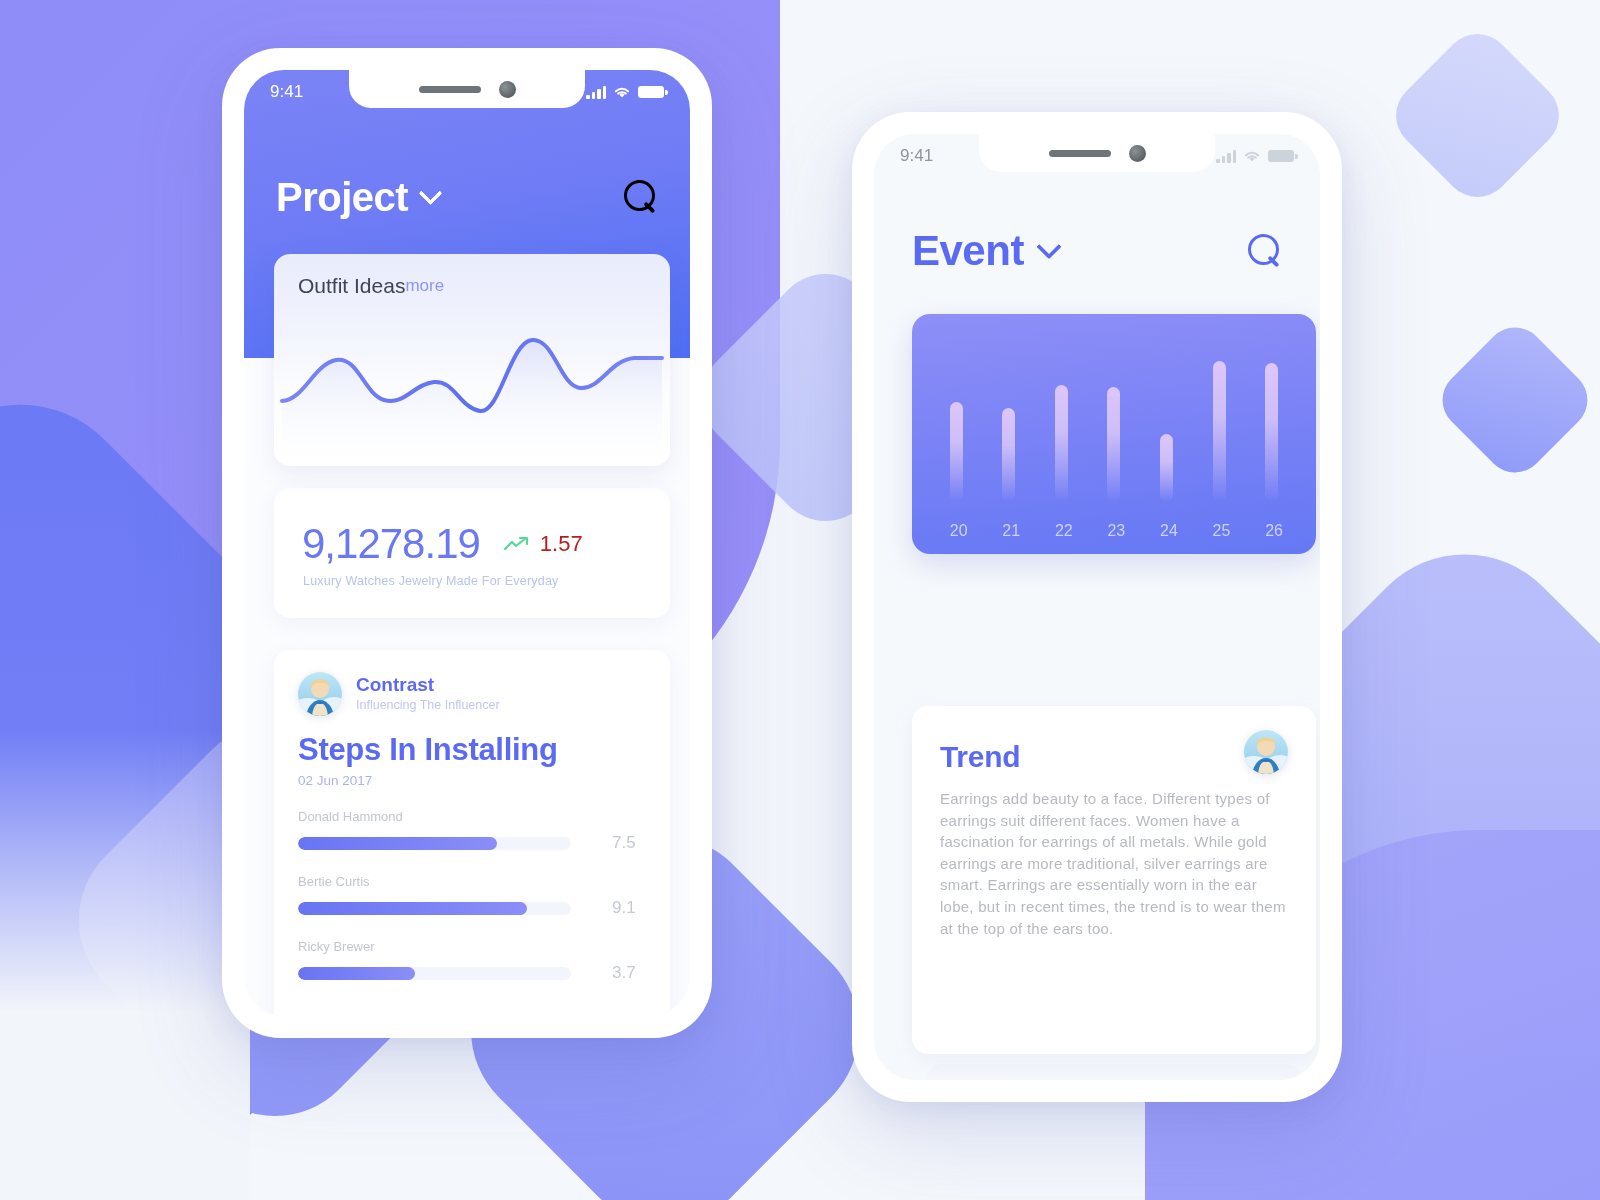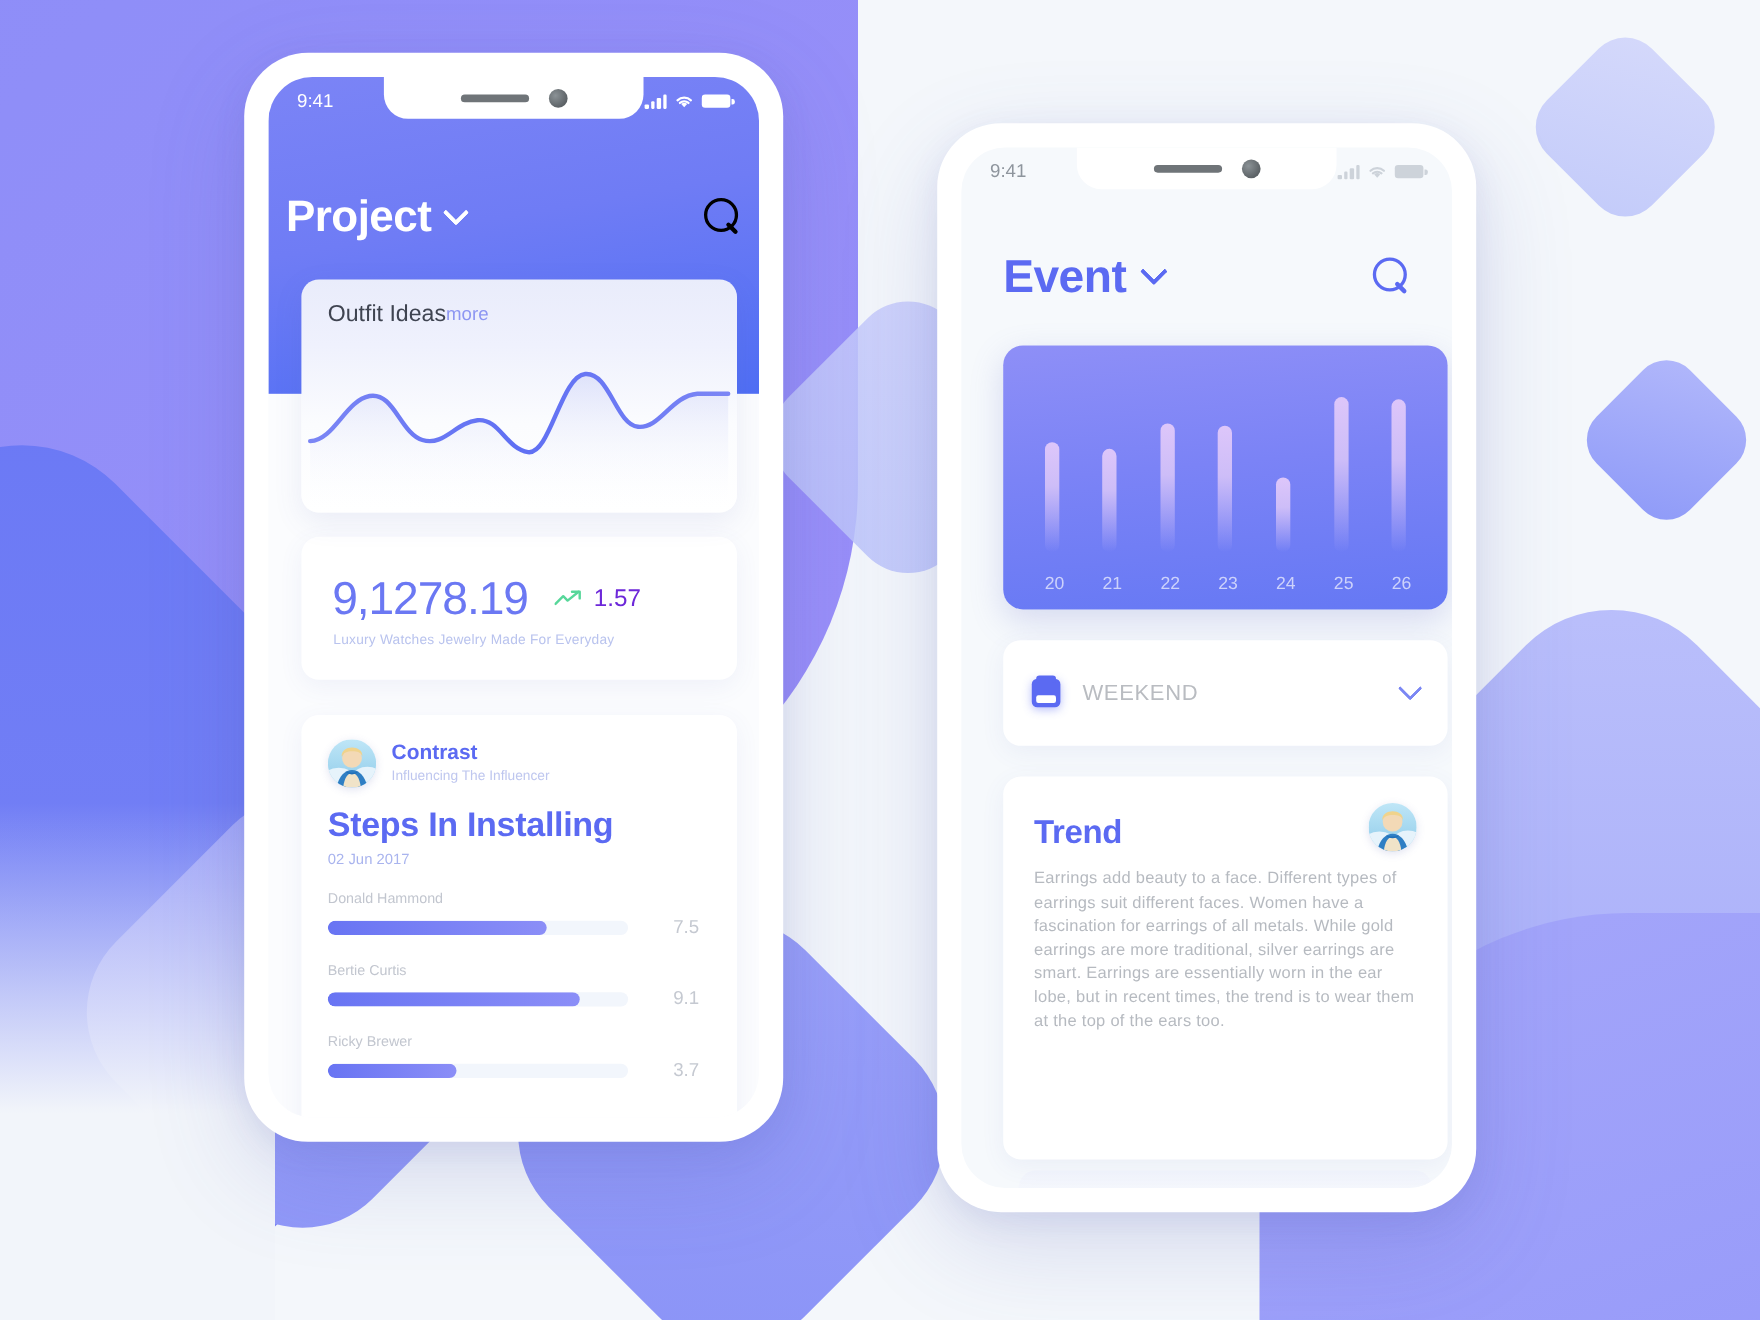--- a/index.html
+++ b/index.html
@@ -123,21 +123,21 @@
 
   
   #screen-left { background:#fbfcfe; }
   .left-hero {
     position:absolute; top:0; left:0; right:0; height:288px;
     background:linear-gradient(170deg,#7b84f6 0%,#6f7cf5 45%,#4f6ef4 100%);
   }
   #screen-left .statusbar { color:#ffffff; }
   .left-topbar {
     position:absolute; top:92px; left:0; right:0; height:70px; z-index:12;
-    display:flex; align-items:center; justify-content:space-between; padding:0 16px;
+    display:flex; align-items:center; justify-content:space-between; padding:0 32px;
   }
   .title-l { color:#fff; font-size:40px; font-weight:bold; letter-spacing:-.5px; display:flex; align-items:center; gap:14px; }
   .chev { width:17px; height:17px; border-right:4px solid currentColor; border-bottom:4px solid currentColor;
     transform:rotate(45deg) translate(-3px,-3px); border-radius:2px; }
   .search-ic { width:34px; height:34px; position:relative; }
   .search-ic:before { content:""; position:absolute; left:0; top:0; width:25px; height:25px;
     border:3.5px solid currentColor; border-radius:50%; }
   .search-ic:after { content:""; position:absolute; left:21px; top:21px; width:13px; height:3.5px;
     background:currentColor; border-radius:2px; transform:rotate(45deg); transform-origin:left center; }
 
@@ -149,21 +149,21 @@
   }
   .chart-head { display:flex; align-items:center; justify-content:flex-start; padding:20px 24px 0 24px; }
   .chart-title { font-size:21px; color:#3f4451; font-weight:500; }
   .chart-more { font-size:17px; color:#8d96f2; }
   .chart-svg { position:absolute; left:0; bottom:0; width:100%; height:150px; }
 
   .stat-card { position:absolute; left:30px; top:418px; width:396px; height:130px;
     background:#fff; border-radius:16px; box-shadow:0 6px 22px rgba(90,100,180,.07); }
   .stat-row { display:flex; align-items:center; padding:32px 0 0 28px; gap:24px; }
   .stat-num { font-size:42px; color:#6b78f3; font-weight:500; letter-spacing:-1px; }
-  .stat-delta { display:flex; align-items:center; gap:10px; color:#6d28d9; font-size:22px; }
+  .stat-delta { display:flex; align-items:center; gap:10px; color:#b91c1c; font-size:22px; }
   .trend-ic { width:26px; height:16px; }
   .stat-sub { font-size:12.5px; color:#b9c3ee; padding-left:29px; padding-top:6px; letter-spacing:.2px; }
 
   .steps-card { position:absolute; left:30px; top:580px; width:396px; height:390px;
     background:#fff; border-radius:16px; box-shadow:0 6px 22px rgba(90,100,180,.07);
     padding:22px 24px 0 24px; overflow:hidden; }
   .author { display:flex; align-items:center; gap:14px; }
   .avatar { width:44px; height:44px; border-radius:50%; overflow:hidden; flex:0 0 auto;
     box-shadow:0 2px 8px rgba(90,100,180,.18); }
   .author-name { font-size:19px; color:#5b6af2; font-weight:bold; line-height:1.2; }
@@ -441,25 +441,20 @@
           <div class="blabel">20</div>
           <div class="blabel">21</div>
           <div class="blabel">22</div>
           <div class="blabel">23</div>
           <div class="blabel">24</div>
           <div class="blabel">25</div>
           <div class="blabel">26</div>
         </div>
     </div>
 
-    <div class="weekend-card">
-      <span class="cal-ic"></span>
-      <span class="weekend-label">WEEKEND</span>
-      <span class="chev-dn"></span>
-    </div>
 
     <div class="stack-card-1"></div>
 
     <div class="trend-card">
       <div class="trend-head">
         <div class="trend-title">Trend</div>
         <div class="avatar">
           <svg viewBox="0 0 44 44" width="44" height="44">
             <defs>
               <linearGradient id="skyB" x1="0" y1="0" x2="0" y2="1">

